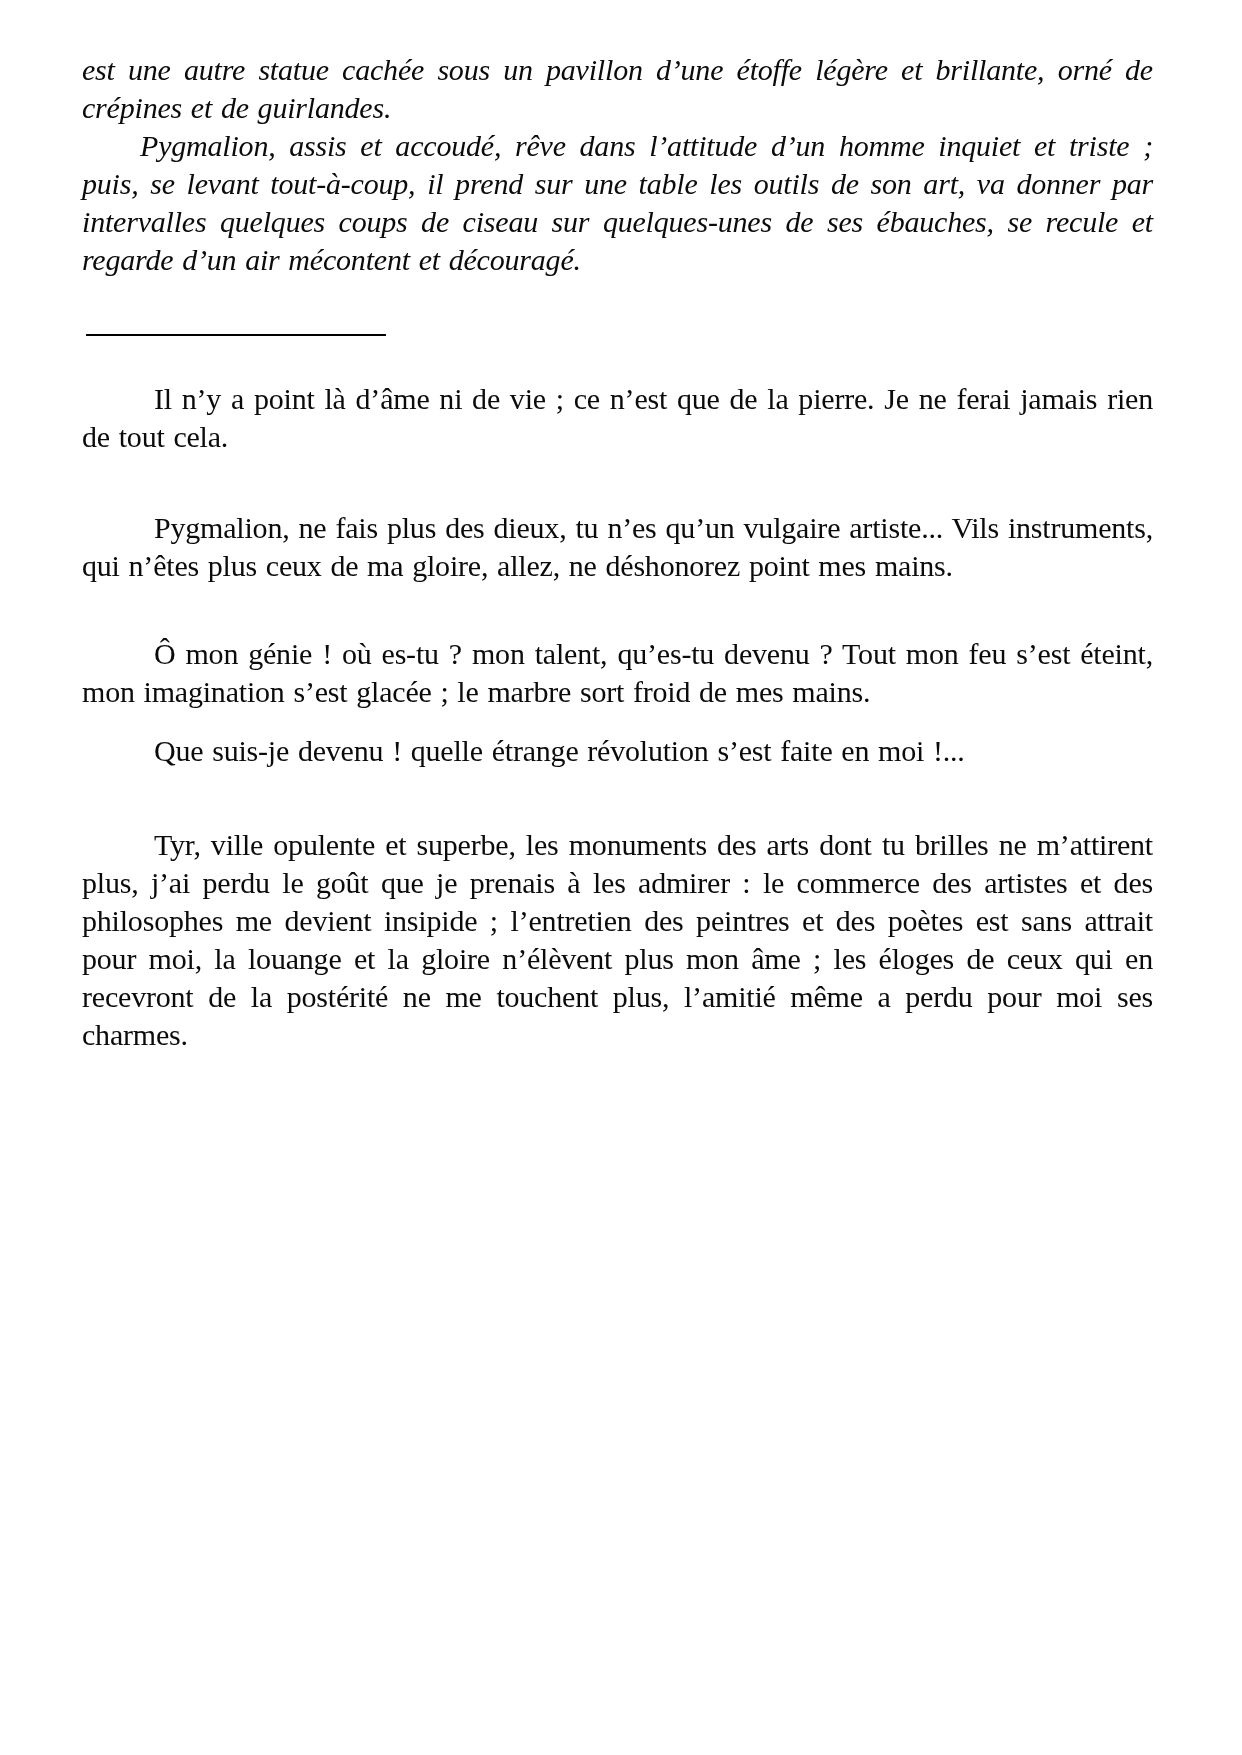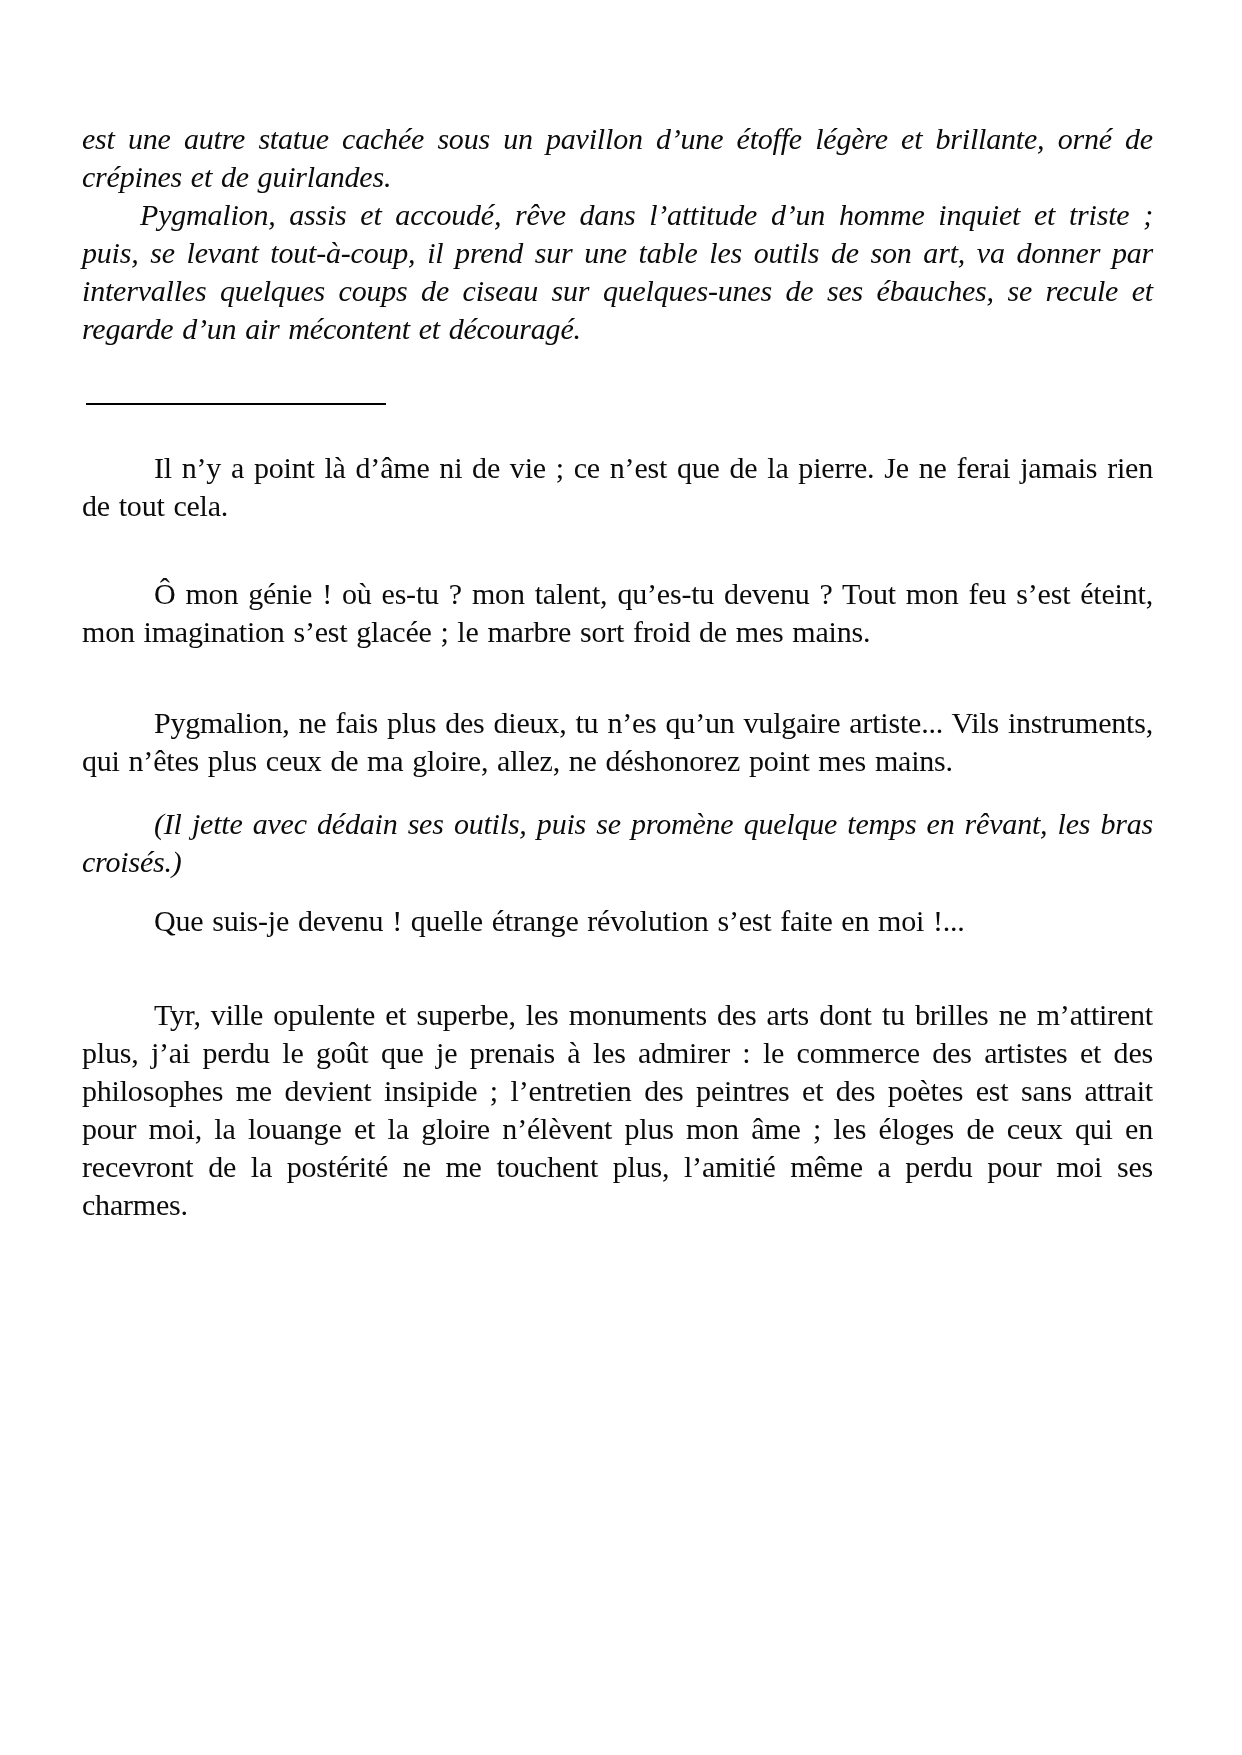--- a/index.html
+++ b/index.html
@@ -10,21 +10,21 @@
   .page {
     position: relative;
     width: 1242px;
     height: 1755px;
     background: #ffffff;
     color: #0b0b0b;
     font-family: "Liberation Serif", serif;
     overflow: hidden;
   }
   .content {
-    padding: 120px 89px 0 82px;
+    padding: 51px 89px 0 82px;
   }
   .content p {
     margin: 0;
     font-size: 30px;
     line-height: 38px;
     text-align: justify;
     letter-spacing: -0.2px;
     word-spacing: 0.05em;
   }
   .intro {
@@ -72,25 +72,24 @@
 
     <p class="intro">est une autre statue cachée sous un pavillon d’une étoffe légère et brillante, orné de crépines et de guirlandes.</p>
 
     <p class="intro indent-intro">Pygmalion, assis et accoudé, rêve dans l’attitude d’un homme inquiet et triste&nbsp;; puis, se levant tout-à-coup, il prend sur une table les outils de son art, va donner par intervalles quelques coups de ciseau sur quelques-unes de ses ébauches, se recule et regarde d’un air mécontent et découragé.</p>
 
     <div class="rule"></div>
 
 
     <p class="speech mt-44">Il n’y a point là d’âme ni de vie&nbsp;; ce n’est que de la pierre. Je ne ferai jamais rien de tout cela.</p>
 
+    <p class="speech mt-53">Pygmalion, ne fais plus des dieux, tu n’es qu’un vulgaire artiste... Vils instruments, qui n’êtes plus ceux de ma gloire, allez, ne déshonorez point mes mains.</p>
+
     <p class="speech mt-50">Ô mon génie&nbsp;! où es-tu&nbsp;? mon talent, qu’es-tu devenu&nbsp;? Tout mon feu s’est éteint, mon imagination s’est glacée&nbsp;; le marbre sort froid de mes mains.</p>
 
-    <p class="speech mt-53">Pygmalion, ne fais plus des dieux, tu n’es qu’un vulgaire artiste... Vils instruments, qui n’êtes plus ceux de ma gloire, allez, ne déshonorez point mes mains.</p>
-
-    <p class="stage mt-25">(Il jette avec dédain ses outils, puis se promène quelque temps en rêvant, les bras croisés.)</p>
 
     <p class="speech mt-21">Que suis-je devenu&nbsp;! quelle étrange révolution s’est faite en moi&nbsp;!...</p>
 
     <p class="speech mt-56">Tyr, ville opulente et superbe, les monuments des arts dont tu brilles ne m’attirent plus, j’ai perdu le goût que je prenais à les admirer&nbsp;: le commerce des artistes et des philosophes me devient insipide&nbsp;; l’entretien des peintres et des poètes est sans attrait pour moi, la louange et la gloire n’élèvent plus mon âme&nbsp;; les éloges de ceux qui en recevront de la postérité ne me touchent plus, l’amitié même a perdu pour moi ses charmes.</p>
 
 
   </div>
 </div>
 
 </body></html>

